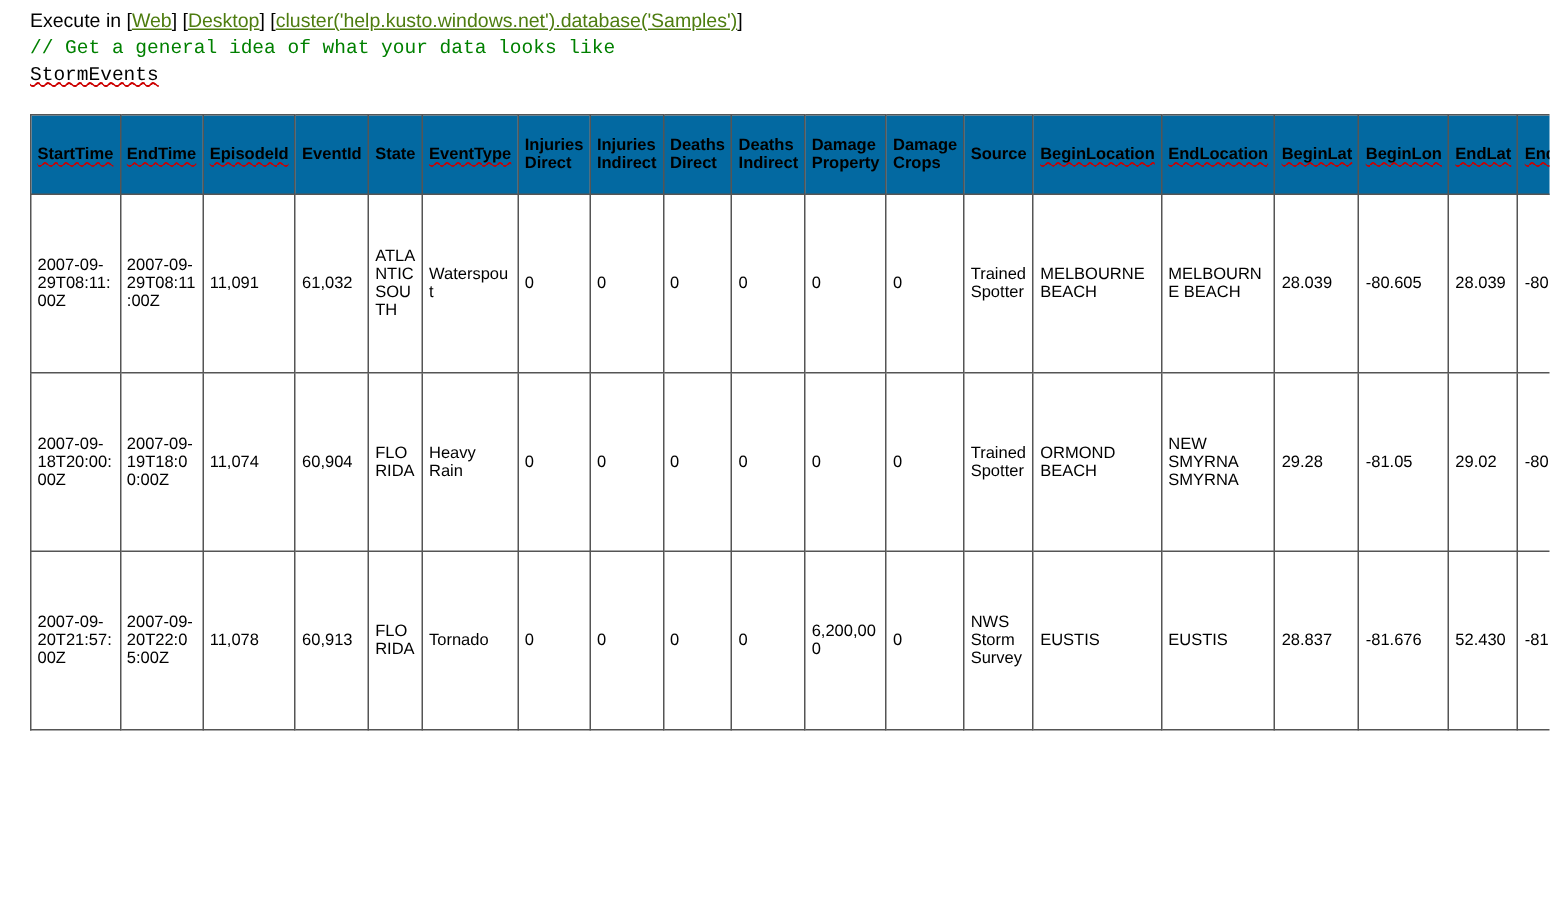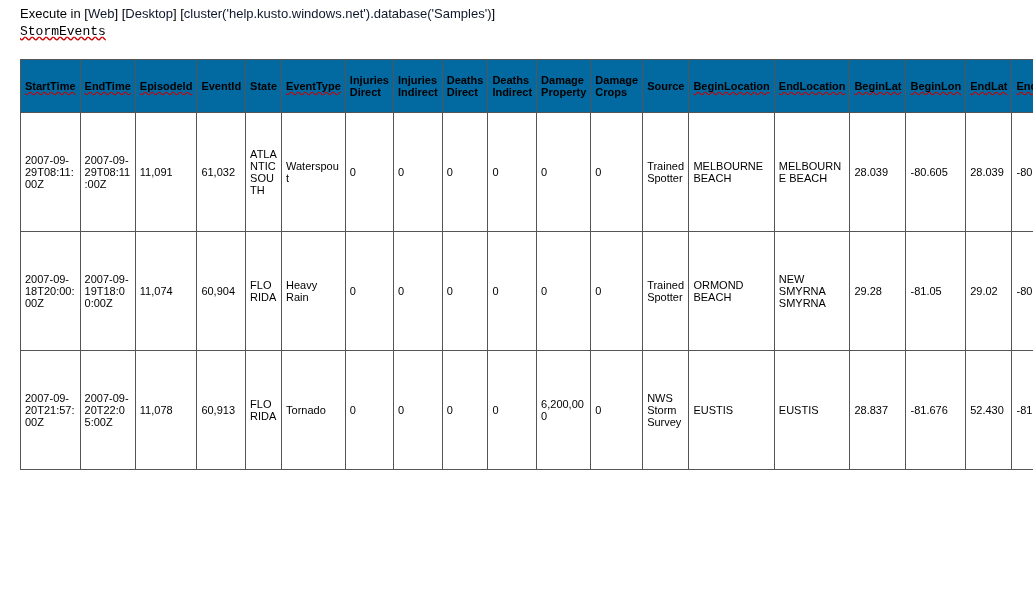--- a/index.html
+++ b/index.html
@@ -8,21 +8,22 @@
     margin: 0;
     padding: 6px 20px;
     color: #000;
     background: #fff;
   }
   .exec-line {
     font-size: 13px;
     margin-bottom: 2px;
   }
   .exec-line a, .exec-line .link {
-    color: #0f172a;
+    color: #4d7c0f;
+    text-decoration: underline;
     cursor: pointer;
   }
   .code-block {
     font-family: "Courier New", monospace;
     font-size: 13px;
     line-height: 1.35;
     margin-bottom: 18px;
   }
   .code-comment { color: #008000; }
   .code-keyword { color: #0000dd; }
@@ -57,20 +58,21 @@
 <body>
 
 <div class="exec-line">
   <span>Execute in</span>
   [<span class="link">Web</span>]
   [<span class="link">Desktop</span>]
   [<span class="link">cluster('help.kusto.windows.net').database('Samples')</span>]
 </div>
 
 <div class="code-block">
+  <div><span class="code-comment">// Get a general idea of what your data looks like</span></div>
   <div><span class="wavy">StormEvents</span></div>
 </div>
 
 <table class="data">
   <thead>
     <tr id="hdr-row">
         <th><span class="wavy">StartTime</span></th>
         <th><span class="wavy">EndTime</span></th>
         <th><span class="wavy">EpisodeId</span></th>
         <th>EventId</th>

